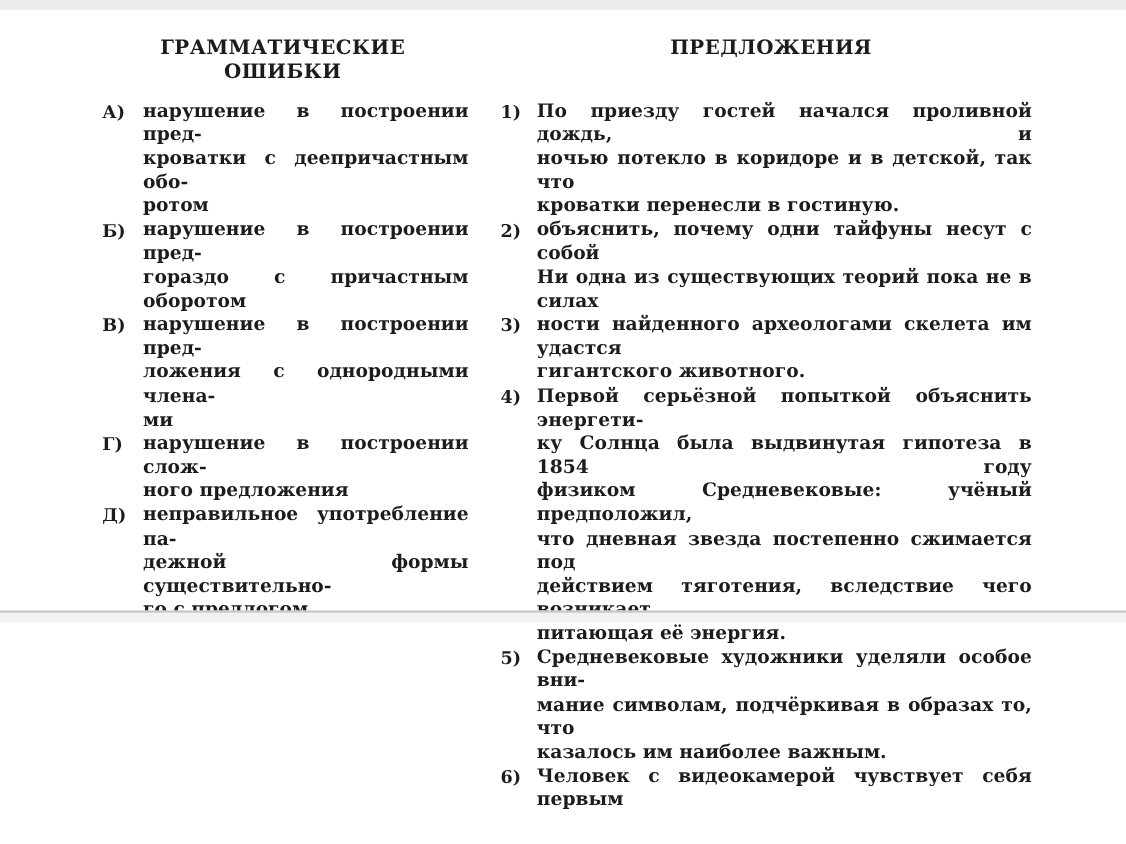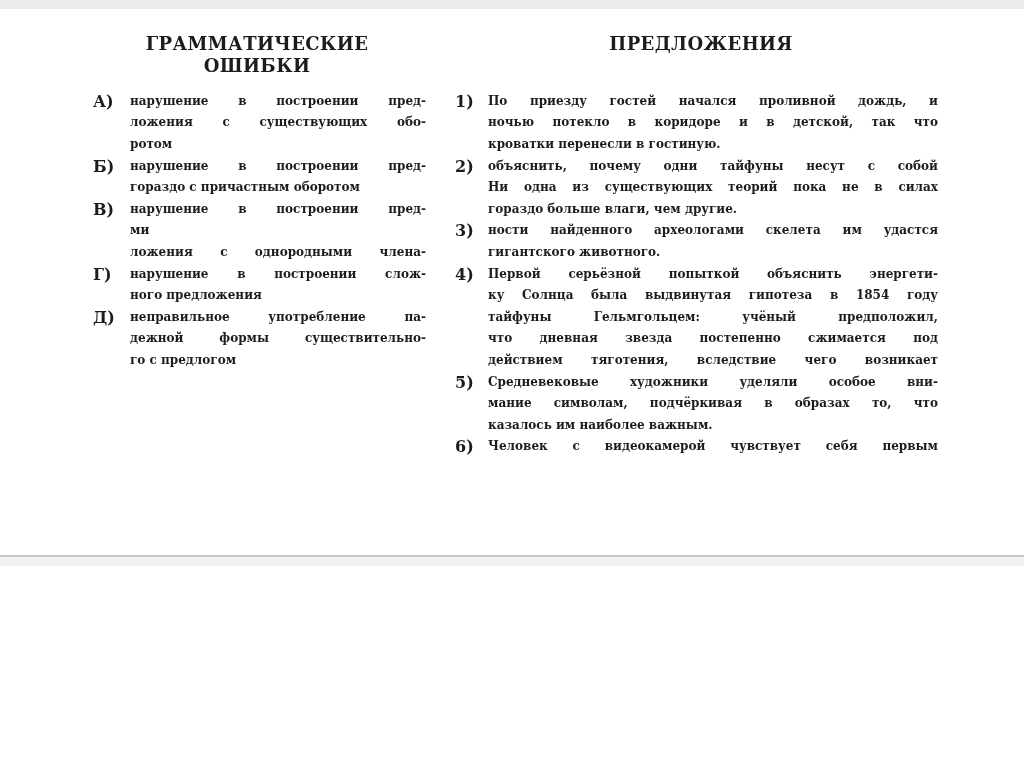--- a/index.html
+++ b/index.html
@@ -44,21 +44,21 @@
   .item { display: flex; }
   .label {
     flex: 0 0 42px;
     padding-left: 5px;
     font-size: 16px;
     line-height: 21.6px;
   }
   .col-right .label { flex-basis: 40px; padding-left: 7px; }
   .lines { flex: 1 1 auto; min-width: 0; }
   .line {
-    font-size: 12px;
+    font-size: 17px;
     line-height: 21.6px;
     text-align: justify;
     text-align-last: justify;
   }
   .line.last { text-align-last: left; }
 </style>
 </head>
 <body>
 
 <div class="slide">
@@ -67,37 +67,37 @@
   <section class="col col-left">
     <h2 class="col-header">
       <span class="hline">ГРАММАТИЧЕСКИЕ</span>
       <span class="hline">ОШИБКИ</span>
     </h2>
     <div class="items">
         <div class="item">
           <div class="label">А)</div>
           <div class="lines">
             <div class="line">нарушение в построении пред-</div>
-            <div class="line">ложения с существующих обо-</div>
+            <div class="line">кроватки с деепричастным обо-</div>
             <div class="line last">ротом</div>
           </div>
         </div>
         <div class="item">
           <div class="label">Б)</div>
           <div class="lines">
             <div class="line">нарушение в построении пред-</div>
             <div class="line last">гораздо с причастным оборотом</div>
           </div>
         </div>
         <div class="item">
           <div class="label">В)</div>
           <div class="lines">
             <div class="line">нарушение в построении пред-</div>
+            <div class="line">ложения с однородными члена-</div>
             <div class="line last">ми</div>
-            <div class="line">ложения с однородными члена-</div>
           </div>
         </div>
         <div class="item">
           <div class="label">Г)</div>
           <div class="lines">
             <div class="line">нарушение в построении слож-</div>
             <div class="line last">ного предложения</div>
           </div>
         </div>
         <div class="item">
@@ -122,38 +122,38 @@
             <div class="line">По приезду гостей начался проливной дождь, и</div>
             <div class="line">ночью потекло в коридоре и в детской, так что</div>
             <div class="line last">кроватки перенесли в гостиную.</div>
           </div>
         </div>
         <div class="item">
           <div class="label">2)</div>
           <div class="lines">
             <div class="line">объяснить, почему одни тайфуны несут с собой</div>
             <div class="line">Ни одна из существующих теорий пока не в силах</div>
-            <div class="line last">гораздо больше влаги, чем другие.</div>
           </div>
         </div>
         <div class="item">
           <div class="label">3)</div>
           <div class="lines">
             <div class="line">ности найденного археологами скелета им удастся</div>
             <div class="line last">гигантского животного.</div>
           </div>
         </div>
         <div class="item">
           <div class="label">4)</div>
           <div class="lines">
             <div class="line">Первой серьёзной попыткой объяснить энергети-</div>
             <div class="line">ку Солнца была выдвинутая гипотеза в 1854 году</div>
-            <div class="line">тайфуны Гельмгольцем: учёный предположил,</div>
+            <div class="line">физиком Средневековые: учёный предположил,</div>
             <div class="line">что дневная звезда постепенно сжимается под</div>
             <div class="line">действием тяготения, вследствие чего возникает</div>
+            <div class="line last">питающая её энергия.</div>
           </div>
         </div>
         <div class="item">
           <div class="label">5)</div>
           <div class="lines">
             <div class="line">Средневековые художники уделяли особое вни-</div>
             <div class="line">мание символам, подчёркивая в образах то, что</div>
             <div class="line last">казалось им наиболее важным.</div>
           </div>
         </div>

